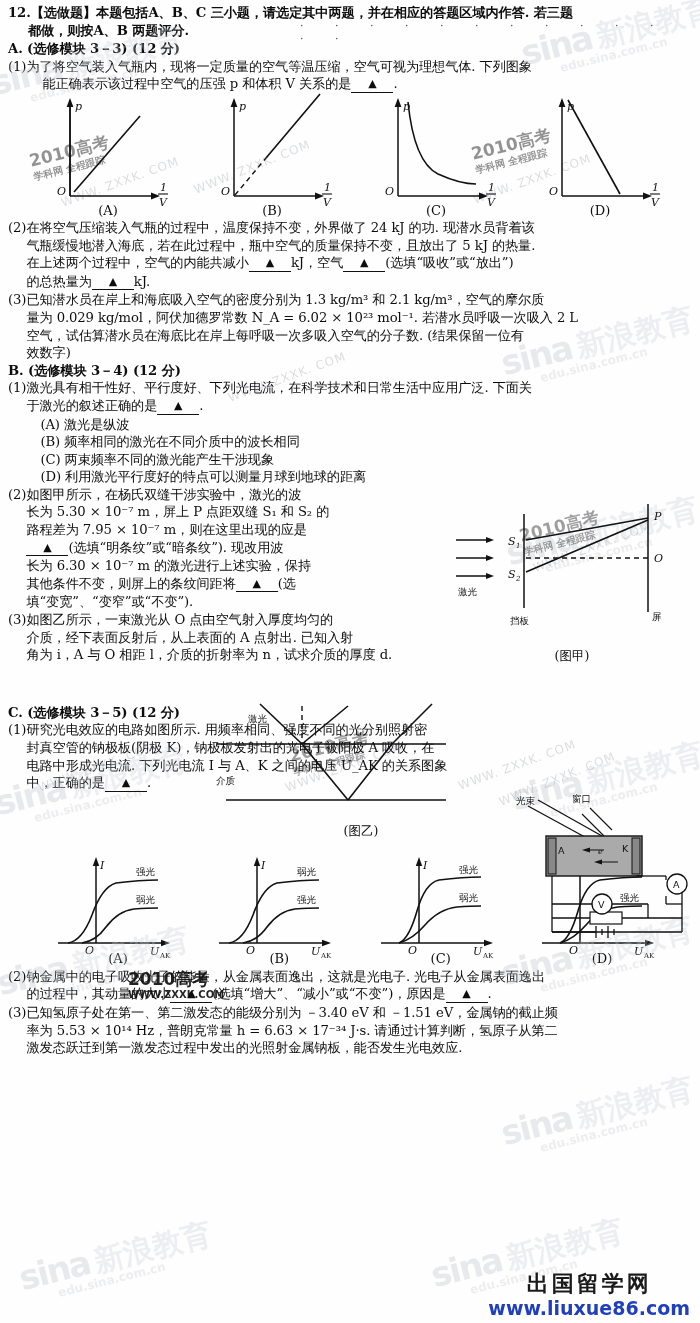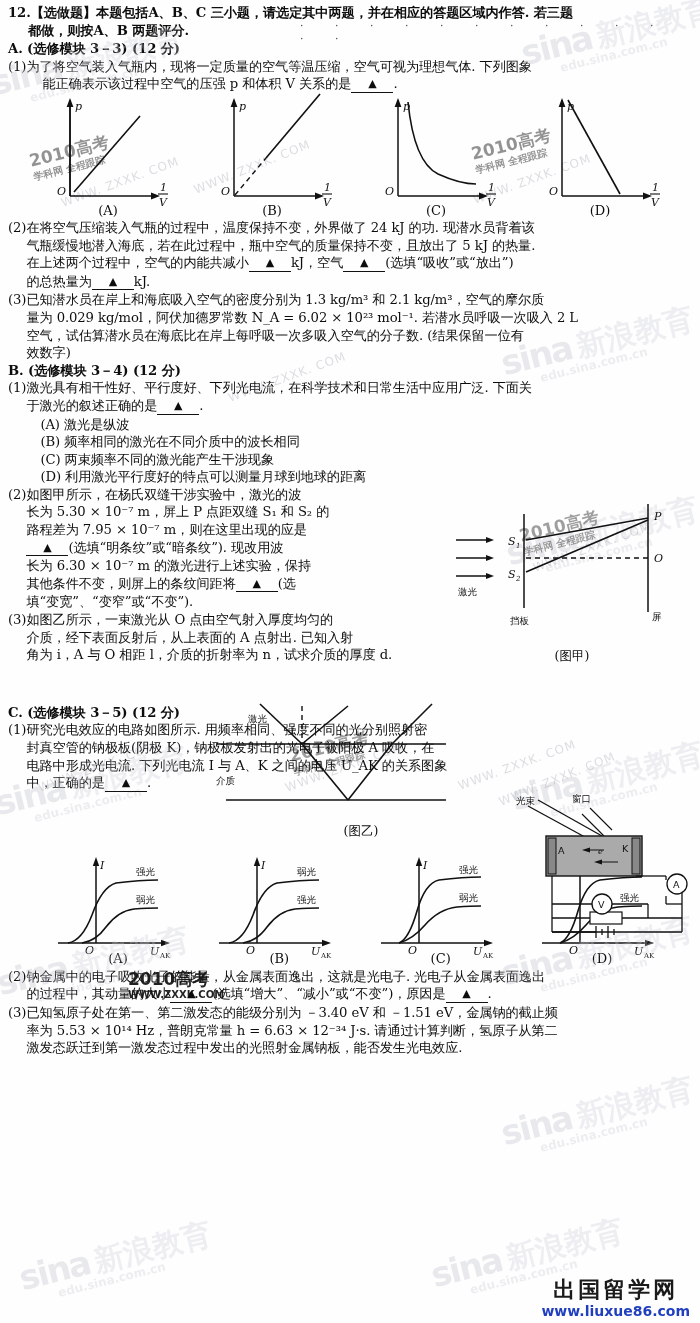--- a/index.html
+++ b/index.html
@@ -47,21 +47,21 @@
   
   .iurow { display: flex; justify-content: space-between; padding: 6px 22px 0 44px; }
   .icell { width: 132px; }
   .ilbl { text-align: center; font-size: 13px; margin-top: 0px; }
   .clbl { font-family: "DejaVu Sans", sans-serif; font-size: 9.5px; fill: #111; font-style: normal; }
 
   
   .footer { position: absolute; right: 10px; bottom: 4px; text-align: center; }
   .footer .cn { font-size: 22px; letter-spacing: 3px; color: #1a1a1a;
                 font-family: "DejaVu Sans", sans-serif; font-weight: 600; }
-  .footer .url { font-size: 14px; color: #1f3fbf; font-weight: bold;
+  .footer .url { font-size: 19px; color: #1f3fbf; font-weight: bold;
                  font-family: "DejaVu Sans", sans-serif; letter-spacing: 0px; margin-top: -2px; }
 
   
   .wm { position: absolute; pointer-events: none; user-select: none; }
   .wm-sina { font-family: "DejaVu Sans", sans-serif; font-weight: bold;
              transform: rotate(-14deg); opacity: .30; white-space: nowrap; }
   .wm-sina .s { font-size: 34px; color: #b9bcc4; letter-spacing: -2px; }
   .wm-sina .cn { font-size: 30px; color: #c9ccd4; }
   .wm-sina .sub { font-size: 12px; color: #c4c7cf; display: block;
                   margin-top: -7px; margin-left: 34px; }
@@ -519,21 +519,21 @@
     <span class="bodytxt">
       <span>钠金属中的电子吸收光子的能量，从金属表面逸出，这就是光电子. 光电子从金属表面逸出</span><br>
       <span>的过程中，其动量的大小</span><span class="blank"><span class="tri">▲</span></span><span>(选填“增大”、“减小”或“不变”)，原因是</span><span class="blank"><span class="tri">▲</span></span><span>.</span>
     </span>
   </div>
 
   <div class="hang line">
     <span class="num">(3)</span>
     <span class="bodytxt">
       <span>已知氢原子处在第一、第二激发态的能级分别为 －3.40 eV 和 －1.51 eV，金属钠的截止频</span><br>
-      <span>率为 5.53 × 10¹⁴ Hz，普朗克常量 h = 6.63 × 12⁻³⁴ J·s. 请通过计算判断，氢原子从第二</span><br>
+      <span>率为 5.53 × 10¹⁴ Hz，普朗克常量 h = 6.63 × 17⁻³⁴ J·s. 请通过计算判断，氢原子从第二</span><br>
       <span>激发态跃迁到第一激发态过程中发出的光照射金属钠板，能否发生光电效应.</span>
     </span>
   </div>
 
   <div class="footer">
     <div class="cn">出国留学网</div>
     <div class="url">www.liuxue86.com</div>
   </div>
 
 </div>

